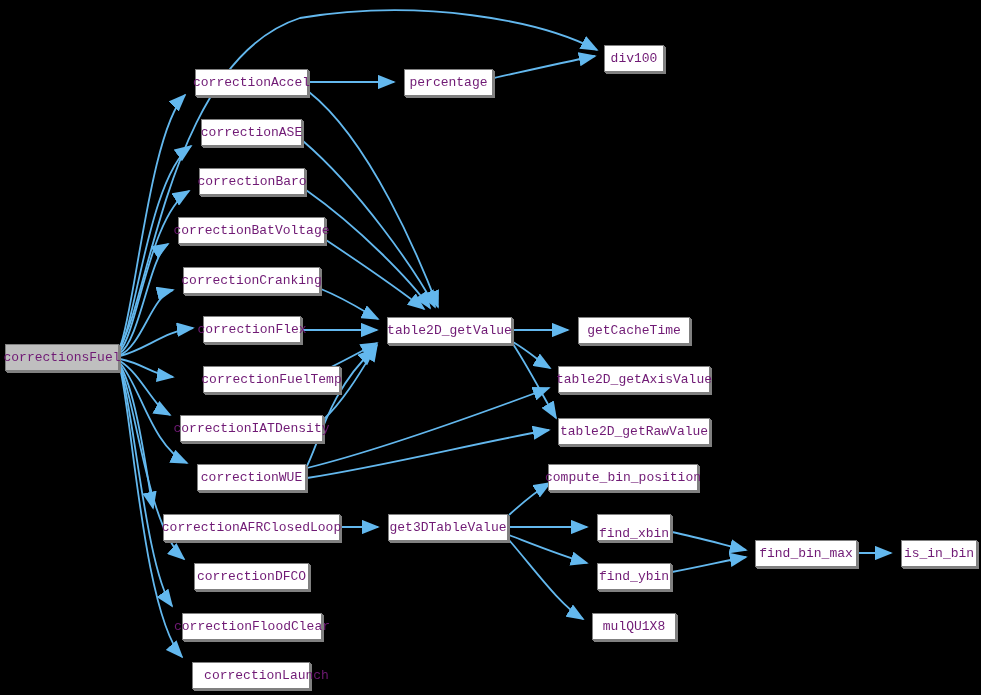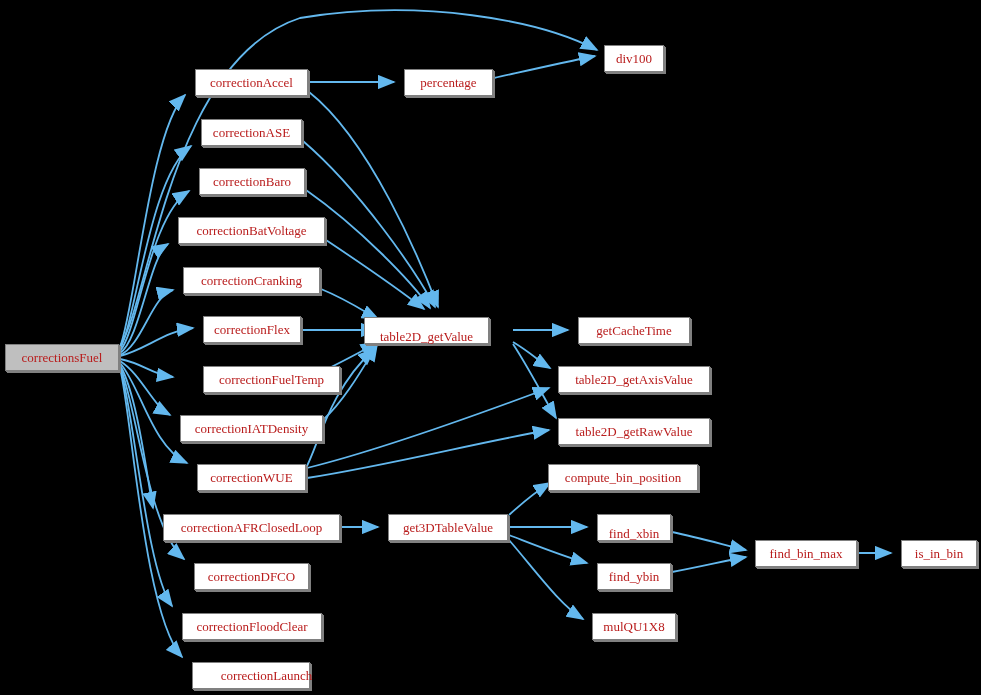--- a/index.html
+++ b/index.html
@@ -25,23 +25,23 @@
   }
   .node {
     position: absolute;
     box-sizing: border-box;
     background: #ffffff;
     border: 1px solid #808080;
     box-shadow: 1px 1px 0 0 #808080, 2px 2px 0 0 #808080;
     display: flex;
     align-items: center;
     justify-content: center;
-    color: #b91c1c;
+    color: #701a75;
     font-size: 13px;
-    font-family: Liberation Serif, serif;
+    font-family: Liberation Mono, monospace;
     white-space: nowrap;
     line-height: 1;
   }
   .node.root {
     background: #bfbfbf;
     text-align: right;
   }
   .node-label {
     display: block;
     pointer-events: none;
@@ -142,21 +142,21 @@
       </div>
       <div class="node" style="left: 194px; top: 563px; width: 115px; height: 27px;">
         <span class="node-label">correctionDFCO</span>
       </div>
       <div class="node" style="left: 182px; top: 613px; width: 140px; height: 27px;">
         <span class="node-label">correctionFloodClear</span>
       </div>
       <div class="node" style="left: 192px; top: 662px; width: 118px; height: 27px; padding-left: 31px;">
         <span class="node-label">correctionLaunch</span>
       </div>
-      <div class="node" style="left: 364px; top: 317px; width: 125px; height: 27px; align-items: flex-end;">
+      <div class="node" style="left: 387px; top: 317px; width: 125px; height: 27px;">
         <span class="node-label">table2D_getValue</span>
       </div>
       <div class="node" style="left: 578px; top: 317px; width: 112px; height: 27px;">
         <span class="node-label">getCacheTime</span>
       </div>
       <div class="node" style="left: 558px; top: 366px; width: 152px; height: 27px;">
         <span class="node-label">table2D_getAxisValue</span>
       </div>
       <div class="node" style="left: 558px; top: 418px; width: 152px; height: 27px;">
         <span class="node-label">table2D_getRawValue</span>

